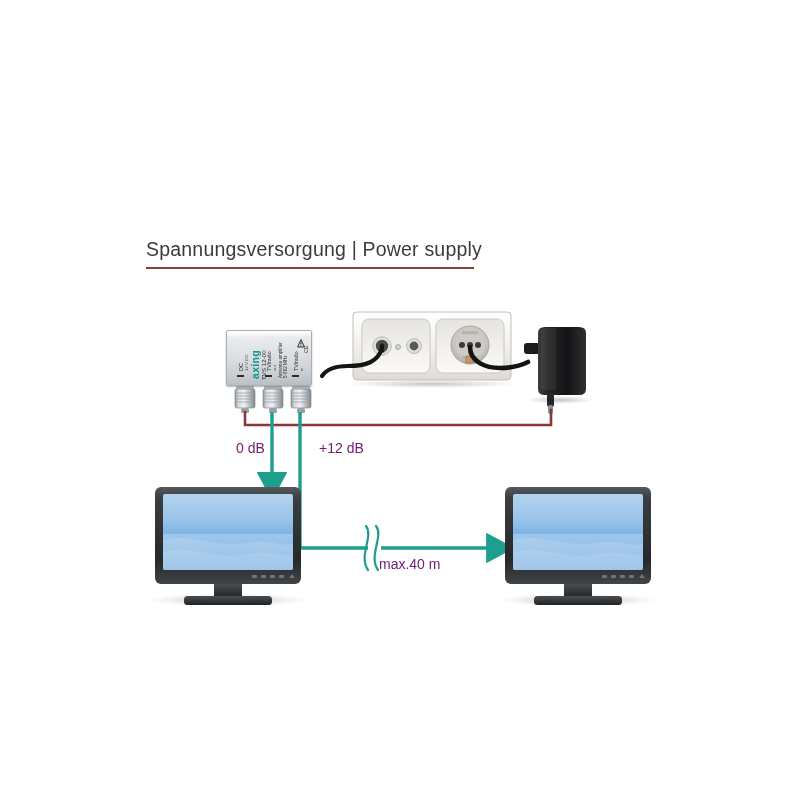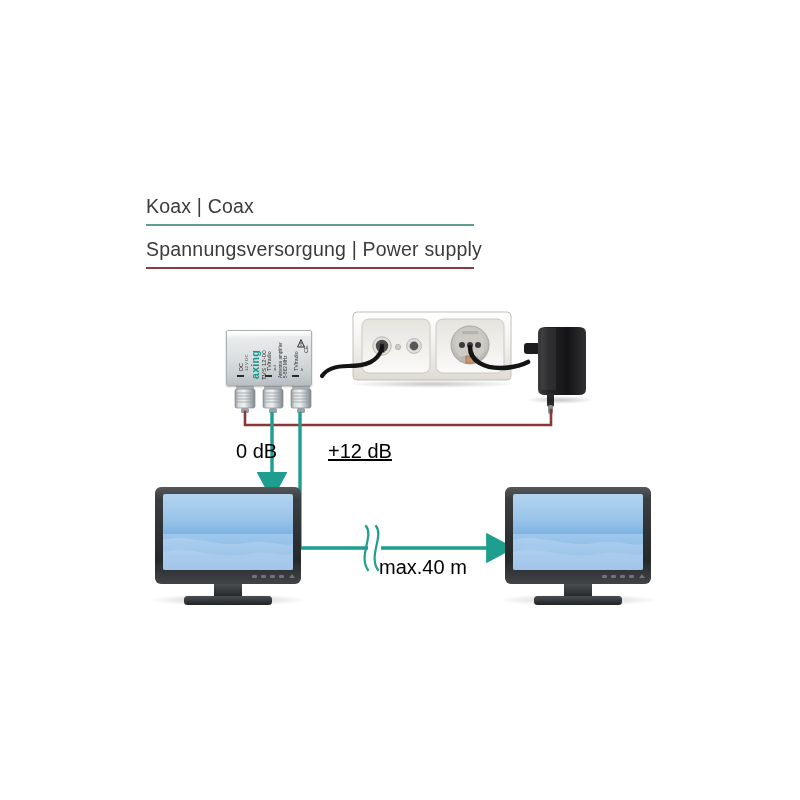--- a/index.html
+++ b/index.html
@@ -59,38 +59,34 @@
     font-weight:bold;
     letter-spacing:.3px;
   }
   .tick{
     position:absolute;width:7px;height:2px;background:#2b2b2b;
   }
 
   
   .callout{
     position:absolute;
-    font-size:20px;
-    color:#000000;
+    font-size:14px;
+    color:#701a75;
     white-space:nowrap;
     font-family:"Liberation Sans", sans-serif;
   }
   #lbl-0db{left:236px;top:440px;}
-  #lbl-12db{left:328px;top:440px;text-decoration:underline;}
+  #lbl-12db{left:319px;top:440px;}
   #lbl-max{left:379px;top:556px;}
 </style>
 </head>
 <body>
 
 <div id="stage">
 
-  <div class="heading-block" id="hb1">
-    <div class="heading-text">Koax | Coax</div>
-    <div class="heading-rule" id="rule1" style="background: rgb(95, 156, 146);"></div>
-  </div>
 
   <div class="heading-block" id="hb2">
     <div class="heading-text">Spannungsversorgung | Power supply</div>
     <div class="heading-rule" id="rule2" style="background: rgb(142, 59, 59);"></div>
   </div>
 
   <svg id="scene" viewBox="0 0 800 800">
     <defs>
       <linearGradient id="gScreen" x1="0" y1="0" x2="0" y2="1">
         <stop offset="0%" stop-color="#b3d3ef"></stop>

